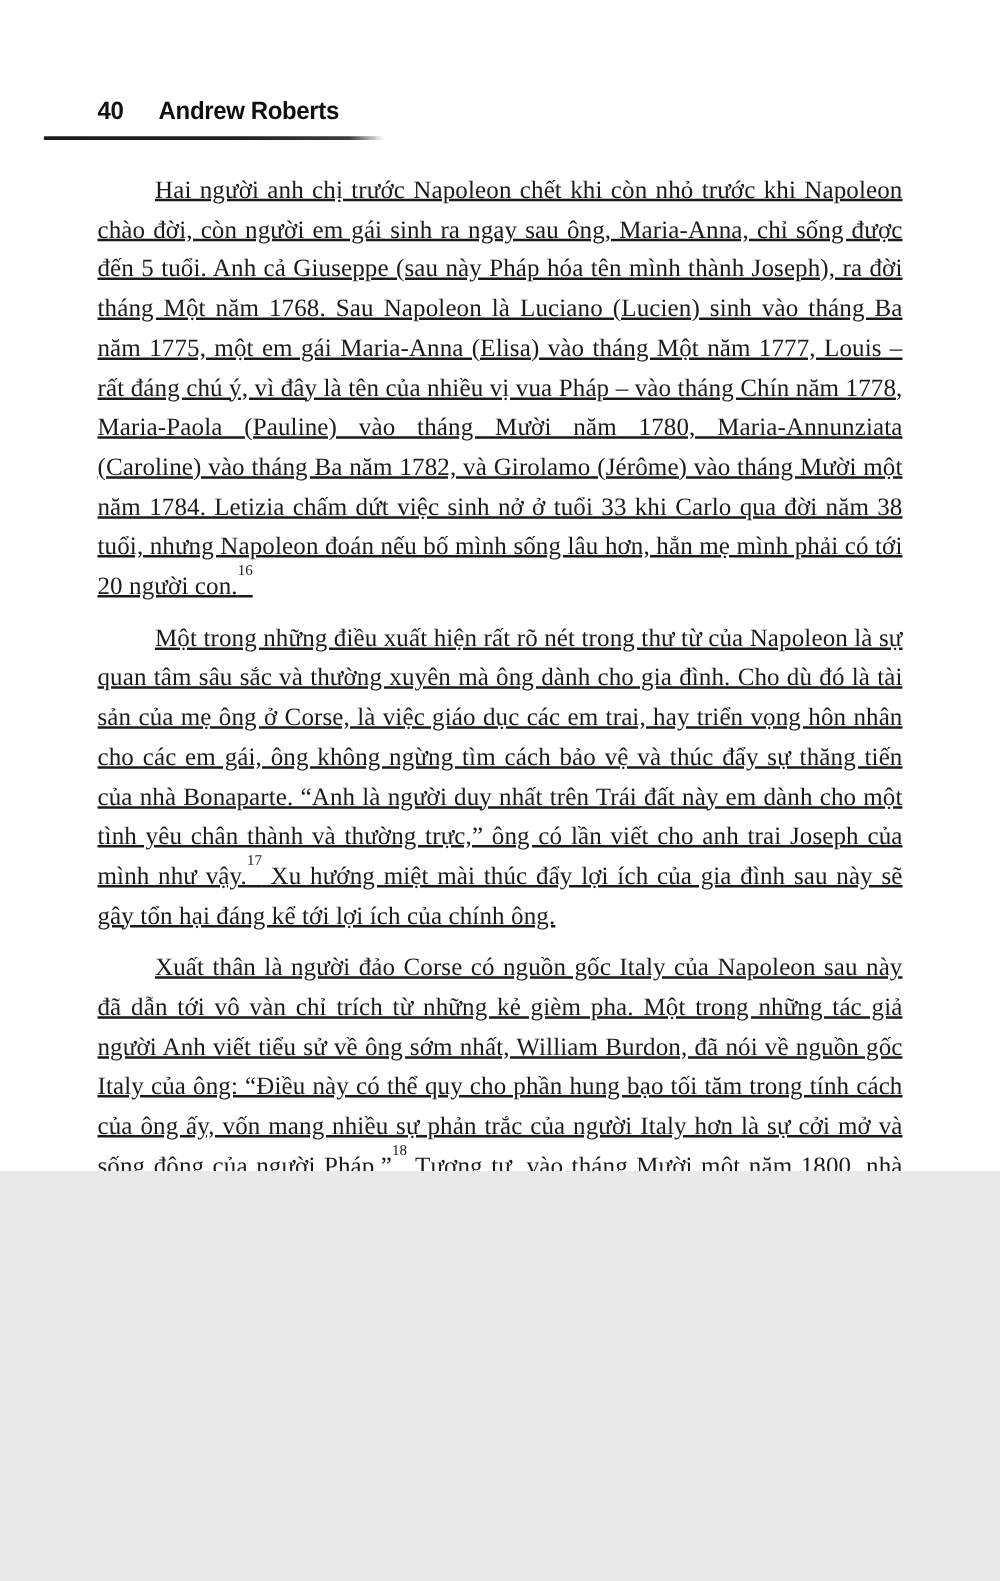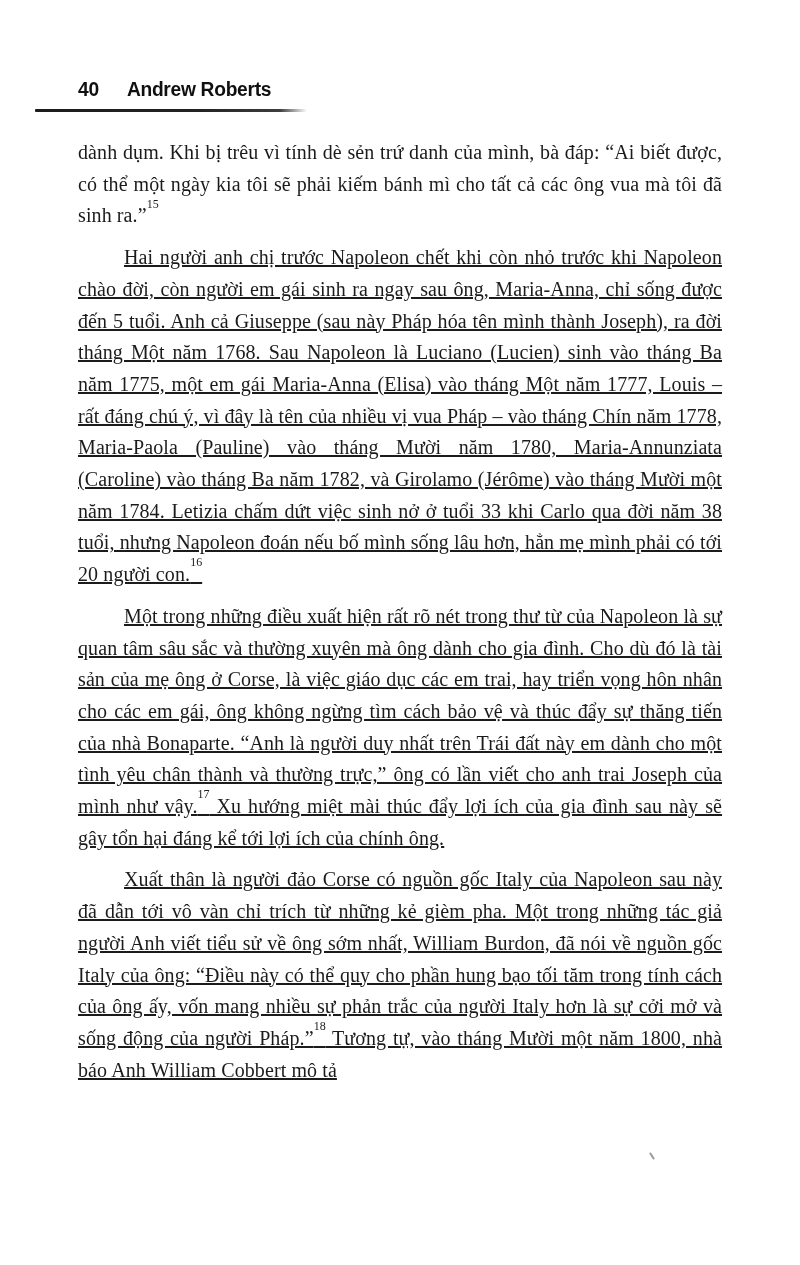--- a/index.html
+++ b/index.html
@@ -9,21 +9,21 @@
     --speck:#8a8a8a;
   }
   html,body{margin:0;padding:0;}
   body{
     background:#e9e9e9;
     font-family:"Liberation Serif","DejaVu Serif",serif;
   }
   .page{
     position:relative;
     width:800px;
-    height:1265px;
+    height:937px;
     margin:0 auto;
     background:var(--background);
     overflow:hidden;
   }
   
   .running-head{
     position:absolute;
     left:78px;
     top:78px;
     font-family:"Liberation Sans","DejaVu Sans",sans-serif;
@@ -89,21 +89,20 @@
 <div class="page">
 
   <div class="running-head">
     <span class="pagenum">40</span>
     <span class="title">Andrew Roberts</span>
   </div>
 
   <div class="header-rule"></div>
 
   <div class="page-body">
-      <p class="para"><span>dành dụm. Khi bị trêu vì tính dè sẻn trứ danh của mình, bà đáp: “Ai biết được, có thể một ngày kia tôi sẽ phải kiếm bánh mì cho tất cả các ông vua mà tôi đã sinh ra.”</span><sup>15</sup></p>
       <p class="para indent"><span>Hai người anh chị trước Napoleon chết khi còn nhỏ trước khi Napoleon chào đời, còn người em gái sinh ra ngay sau ông, Maria-Anna, chỉ sống được đến 5 tuổi. Anh cả Giuseppe (sau này Pháp hóa tên mình thành Joseph), ra đời tháng Một năm 1768. Sau Napoleon là Luciano (Lucien) sinh vào tháng Ba năm 1775, một em gái Maria-Anna (Elisa) vào tháng Một năm 1777, Louis – rất đáng chú ý, vì đây là tên của nhiều vị vua Pháp – vào tháng Chín năm 1778, Maria-Paola (Pauline) vào tháng Mười năm 1780, Maria-Annunziata (Caroline) vào tháng Ba năm 1782, và Girolamo (Jérôme) vào tháng Mười một năm 1784. Letizia chấm dứt việc sinh nở ở tuổi 33 khi Carlo qua đời năm 38 tuổi, nhưng Napoleon đoán nếu bố mình sống lâu hơn, hẳn mẹ mình phải có tới 20 người con.</span><sup>16</sup></p>
       <p class="para indent"><span>Một trong những điều xuất hiện rất rõ nét trong thư từ của Napoleon là sự quan tâm sâu sắc và thường xuyên mà ông dành cho gia đình. Cho dù đó là tài sản của mẹ ông ở Corse, là việc giáo dục các em trai, hay triển vọng hôn nhân cho các em gái, ông không ngừng tìm cách bảo vệ và thúc đẩy sự thăng tiến của nhà Bonaparte. “Anh là người duy nhất trên Trái đất này em dành cho một tình yêu chân thành và thường trực,” ông có lần viết cho anh trai Joseph của mình như vậy.</span><sup>17</sup><span> Xu hướng miệt mài thúc đẩy lợi ích của gia đình sau này sẽ gây tổn hại đáng kể tới lợi ích của chính ông.</span></p>
       <p class="para indent"><span>Xuất thân là người đảo Corse có nguồn gốc Italy của Napoleon sau này đã dẫn tới vô vàn chỉ trích từ những kẻ gièm pha. Một trong những tác giả người Anh viết tiểu sử về ông sớm nhất, William Burdon, đã nói về nguồn gốc Italy của ông: “Điều này có thể quy cho phần hung bạo tối tăm trong tính cách của ông ấy, vốn mang nhiều sự phản trắc của người Italy hơn là sự cởi mở và sống động của người Pháp.”</span><sup>18</sup><span> Tương tự, vào tháng Mười một năm 1800, nhà báo Anh William Cobbert mô tả</span></p>
     </div>
 
   <div class="speck"></div>
 
 </div>
 
 </body></html>

